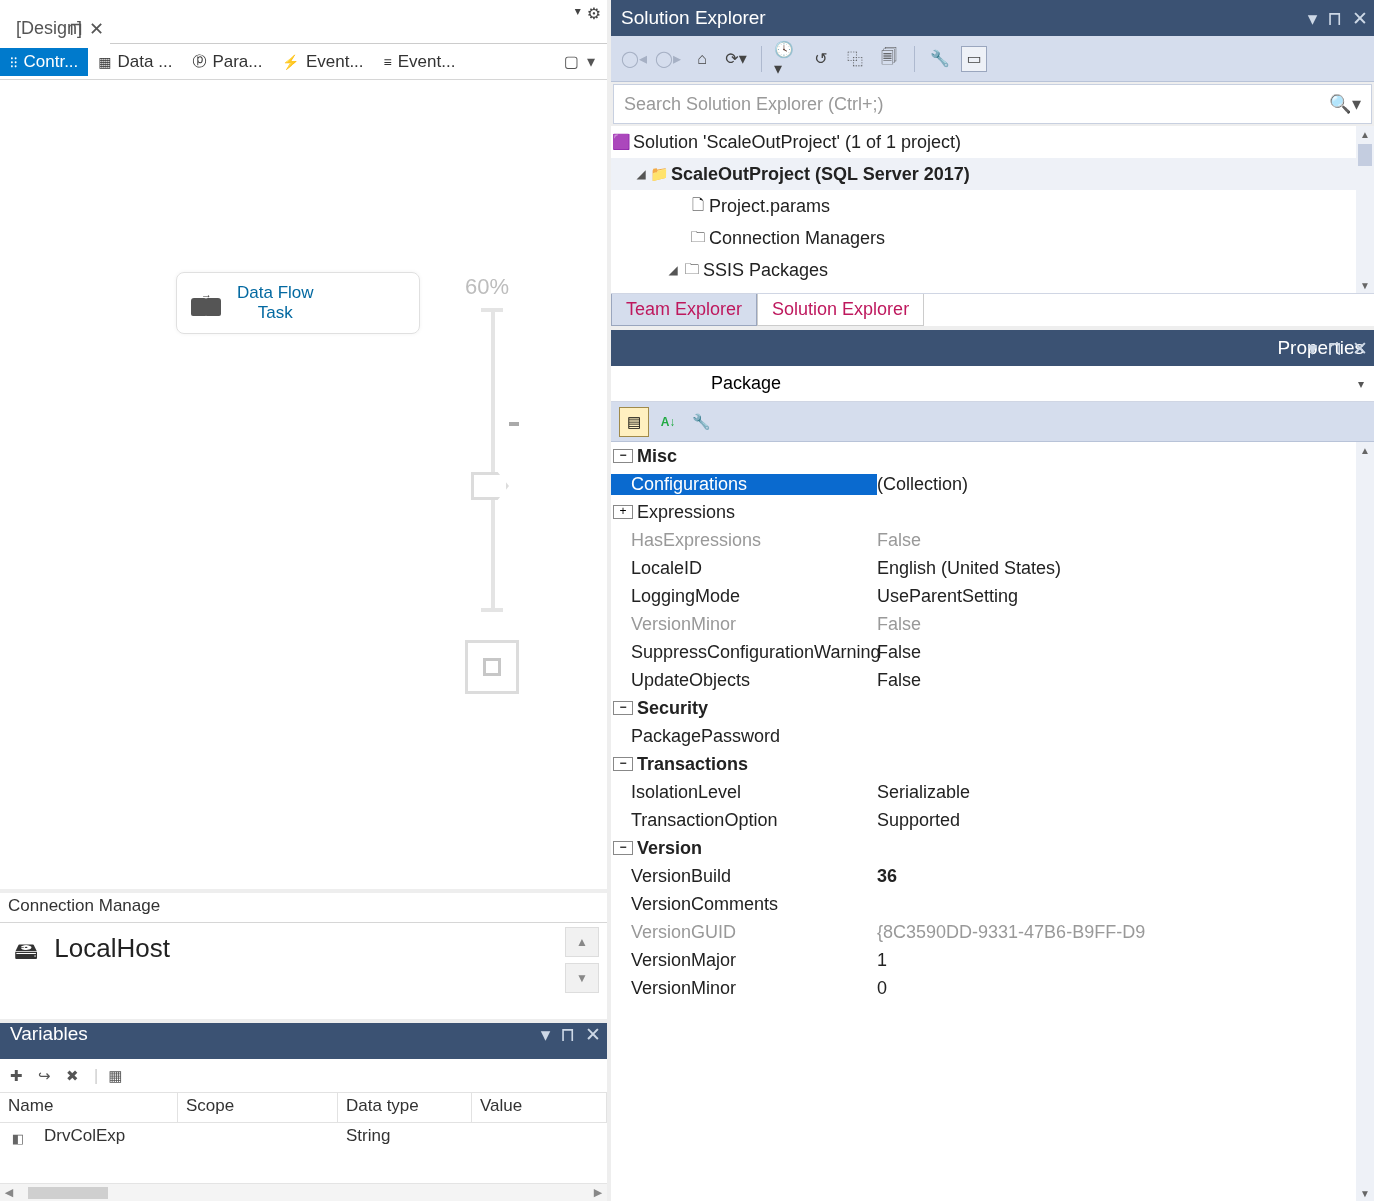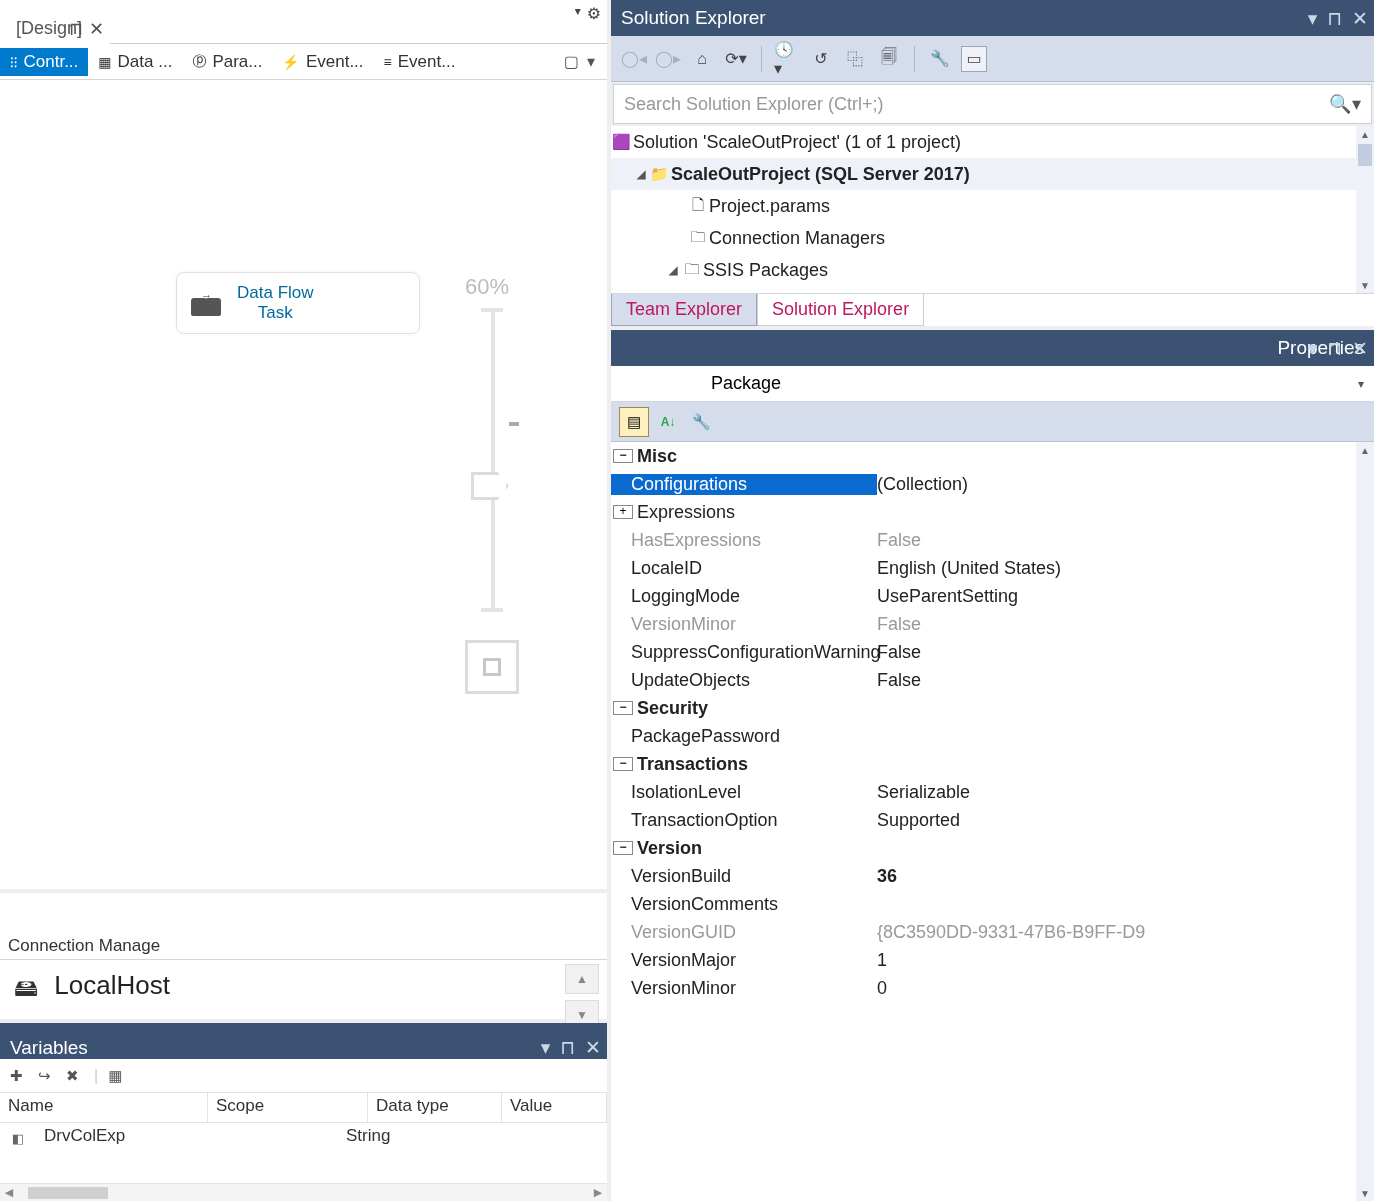--- a/index.html
+++ b/index.html
@@ -31,36 +31,36 @@
 .zoom-lbl { position: absolute; right: 98px; top: 194px; color: #bdbdbd; font-size: 22px; }
 .slider-track { position: absolute; right: 112px; top: 230px; width: 4px; height: 298px; background: #e4e4e4; }
 .slider-tick-t { position: absolute; right: 104px; top: 228px; width: 22px; height: 4px; background: #e4e4e4; }
 .slider-tick-b { position: absolute; right: 104px; top: 528px; width: 22px; height: 4px; background: #e4e4e4; }
 .slider-thumb { position: absolute; right: 98px; top: 392px; width: 38px; height: 28px; background: #fff; border: 3px solid #dcdcdc; clip-path: polygon(0 0, 70% 0, 100% 50%, 70% 100%, 0 100%); }
 .fit-btn { position: absolute; right: 88px; top: 560px; width: 54px; height: 54px; border: 3px solid #dcdcdc; display:flex; align-items:center; justify-content:center; cursor:pointer; }
 .fit-btn .inner { width: 18px; height: 18px; border: 3px solid #c7c7c7; }
 .slider-mark { position:absolute; right:88px; top:342px; width:10px; height:4px; background:#aaa; }
 
 .conn-panel { height: 130px; border-top: 4px solid #eee; background: #fff; display:flex; flex-direction:column; }
-.conn-header { height: 30px; border-bottom: 1px solid #d6d6d6; font-size: 17px; padding: 3px 8px; color: #333; margin-top: 40px; }
+.conn-header { height: 30px; border-bottom: 1px solid #d6d6d6; font-size: 17px; padding: 3px 8px; color: #333; }
 .conn-body { flex:1; display:flex; align-items:flex-start; padding:10px 14px; gap:16px; position:relative; }
 .srv-ico { font-size: 24px; color:#333; }
 .conn-name { font-size: 26px; color:#222; }
 .conn-arrows { position:absolute; right:8px; top:4px; display:flex; flex-direction:column; gap:6px; }
 .conn-arrows div { width:34px; height:30px; background:#f1f1f1; border:1px solid #ddd; display:flex; align-items:center; justify-content:center; font-size:12px; color:#888; cursor:pointer; }
 
 .vars-panel { height: 182px; border-top: 4px solid #eee; display:flex; flex-direction:column; }
-.vars-title { height: 36px; background: #3b5273; color:#fff; display:flex; align-items:flex-end; padding:0 10px; font-size:19px; position:relative; }
+.vars-title { height: 36px; background: #3b5273; color:#fff; display:flex; align-items:flex-start; padding:0 10px; font-size:19px; position:relative; }
 .vars-title .rbtns { position:absolute; right:6px; display:flex; gap:10px; color:#cdd8e6; }
 .vars-tools { height: 34px; background:#fff; border-bottom:1px solid #e2e2e2; display:flex; align-items:center; gap:10px; padding:0 10px; }
 .vtool { width:18px; height:18px; font-size:15px; color:#555; cursor:pointer; }
 .vars-grid { flex:1; background:#fff; overflow:hidden; }
 .vgh { display:flex; height:30px; border-bottom:1px solid #e2e2e2; font-size:17px; color:#333; }
 .vgh > div { padding:3px 8px; border-right:1px solid #e2e2e2; }
-.c-name{width:208px;} .c-scope{width:160px;} .c-type{width:134px;} .c-val{flex:1;}
+.c-name{width:178px;} .c-scope{width:160px;} .c-type{width:134px;} .c-val{flex:1;}
 .vgr { display:flex; height:30px; font-size:17px; color:#333; }
 .vgr > div { padding:3px 8px; }
 .vgr .rico{width:36px; display:flex; align-items:center; justify-content:center; font-size:13px; color:#666;}
 .vgr .c-name{width:142px;}
 .vscroll { height:18px; background:#f4f4f4; border-top:1px solid #e4e4e4; display:flex; align-items:center; }
 .vscroll .thumb{ width:80px; height:12px; background:#cfcfcf; margin-left:10px; }
 .vscroll .arL, .vscroll .arR { width:18px; text-align:center; color:#888; font-size:11px; }
 .vscroll .sp{flex:1;}
 
 

